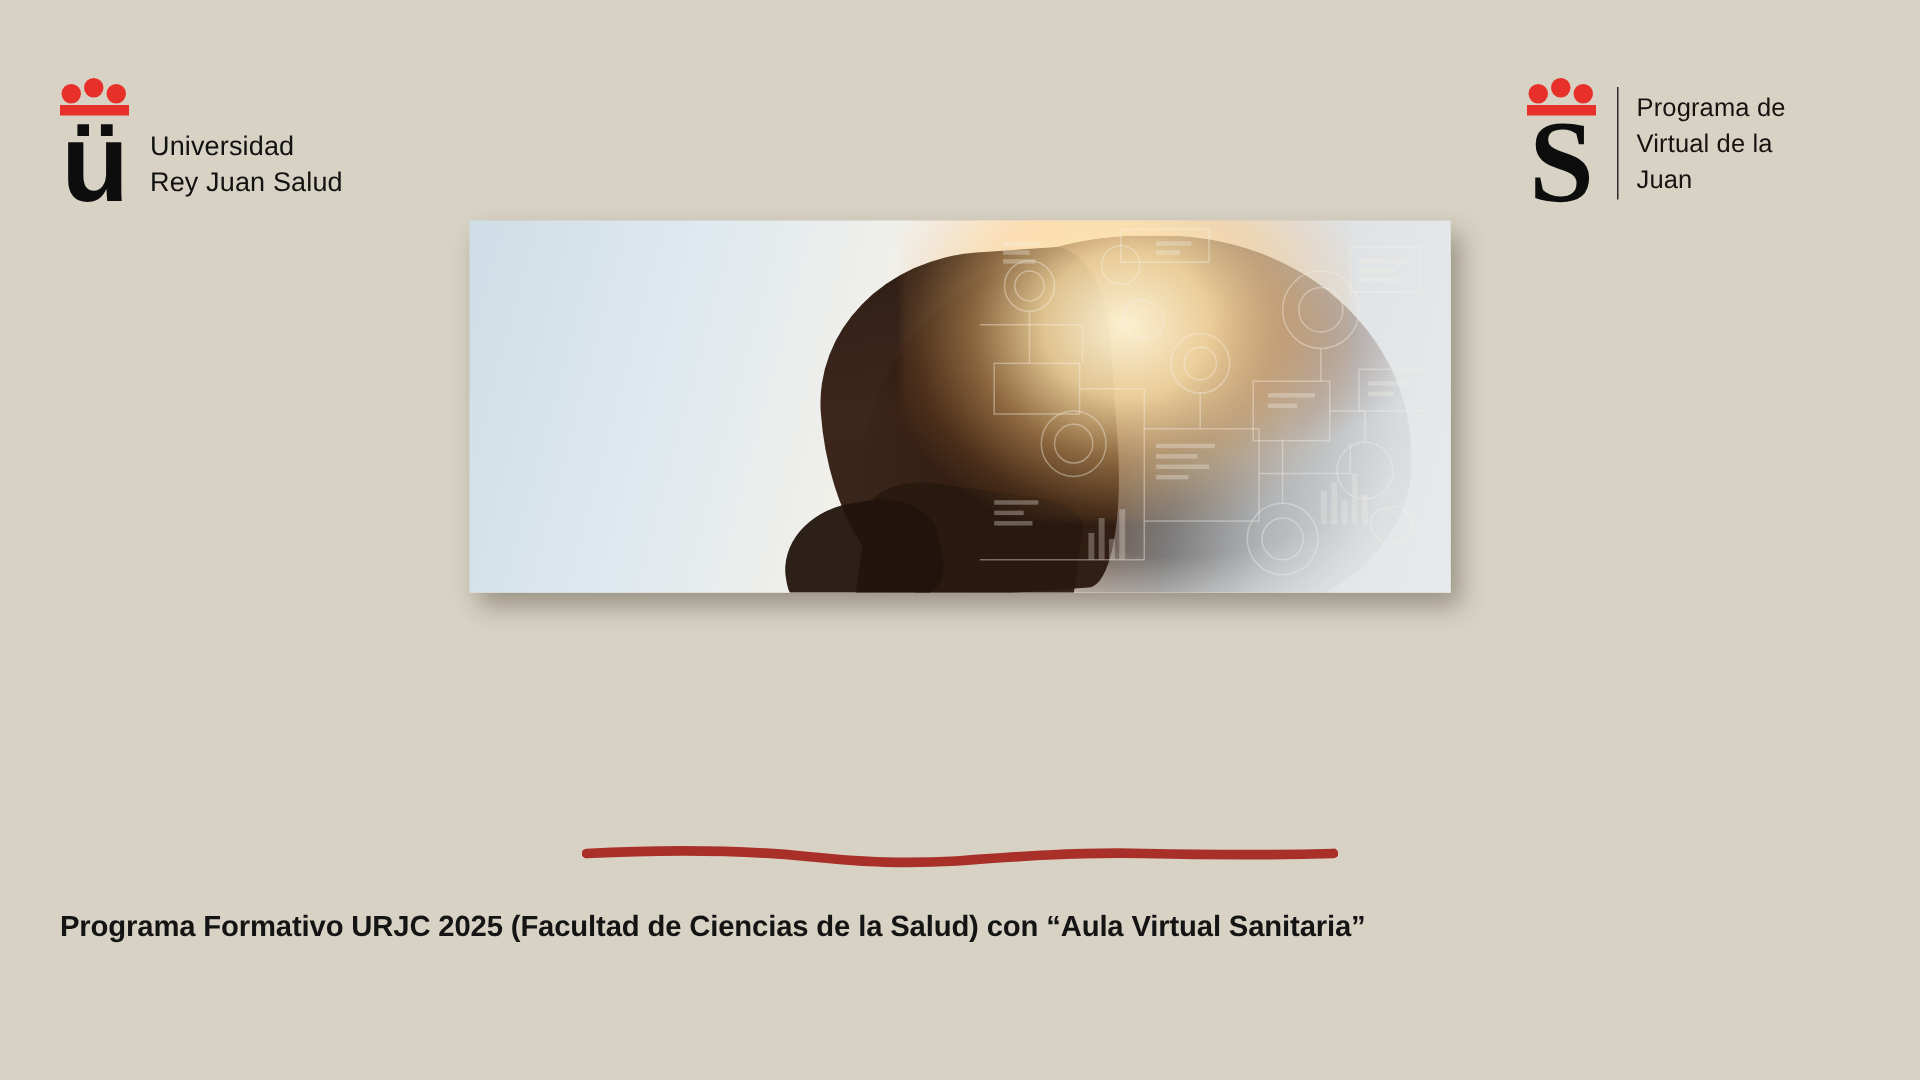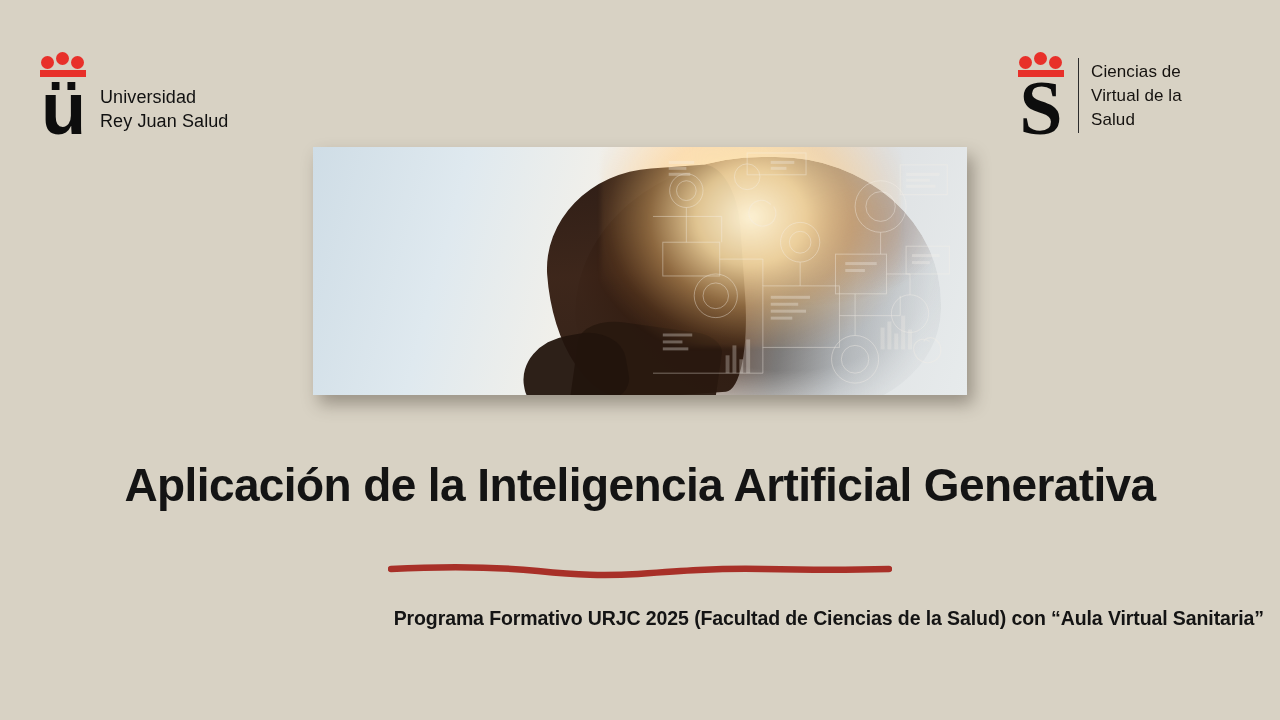--- a/index.html
+++ b/index.html
@@ -246,28 +246,28 @@
     height: 24px;
   }
   .rule svg { width: 100%; height: 100%; display: block; }
 
   
   .subtitle {
     position: absolute;
     left: 0;
     right: 0;
     top: 606px;
-    text-align: right;
+    text-align: left;
     font-family: "Liberation Sans", sans-serif;
     font-weight: 700;
     font-size: 19.5px;
     line-height: 1.3;
     color: #141414;
     letter-spacing: -0.1px;
-    padding: 0 16px;
+    padding: 0 40px;
     box-sizing: border-box;
   }
 </style>
 </head>
 <body>
 
 <div class="slide">
 
   <div class="logo-urjc">
     <div class="crown-mark">
@@ -290,23 +290,23 @@
       <div class="crown">
         <span class="ball b1"></span>
         <span class="ball b2"></span>
         <span class="ball b3"></span>
         <span class="bar"></span>
       </div>
       <span class="glyph-s">S</span>
     </div>
     <div class="divider"></div>
     <div class="logo-wordmark">
-      <div>Ciencias de</div>
+      <div>Programa de</div>
       <div>Virtual de la</div>
-      <div>Salud</div>
+      <div>Juan</div>
     </div>
   </div>
 
   <div class="hero-wrap">
     <div class="hero-img">
       <div class="head"></div>
       <div class="profile"></div>
       <div class="neck"></div>
       <div class="hand"></div>
       <div class="flare"></div>
@@ -376,21 +376,20 @@
           <g stroke="rgba(245,240,232,0.5)" fill="none" stroke-width="1.2">
             <path d="M282 196 c-10 -6 -18 2 -16 10 c2 9 12 14 20 10 c9 -4 10 -16 2 -22 c-4 -3 -10 -2 -12 2"></path>
             <path d="M120 58 c-8 -8 -20 -4 -22 6 c-2 10 8 18 18 15 c8 -2 12 -12 7 -19"></path>
           </g>
         </svg>
       </div>
     </div>
   </div>
 
   <h1 class="title">
-    <span class="line">Aplicación de la Inteligencia Artificial Generativa</span>
   </h1>
 
   <div class="rule">
     <svg viewBox="0 0 504 24" preserveAspectRatio="none" aria-hidden="true">
       <path d="M3 11 C 60 8, 110 9, 150 13 C 190 17, 215 18, 250 16 C 290 13, 330 10, 375 11 C 420 12, 465 12, 501 11" stroke="#a83028" stroke-width="6.5" fill="none" stroke-linecap="round"></path>
     </svg>
   </div>
 
   <div class="subtitle">Programa Formativo URJC 2025 (Facultad de Ciencias de la Salud) con “Aula Virtual Sanitaria”</div>
 

